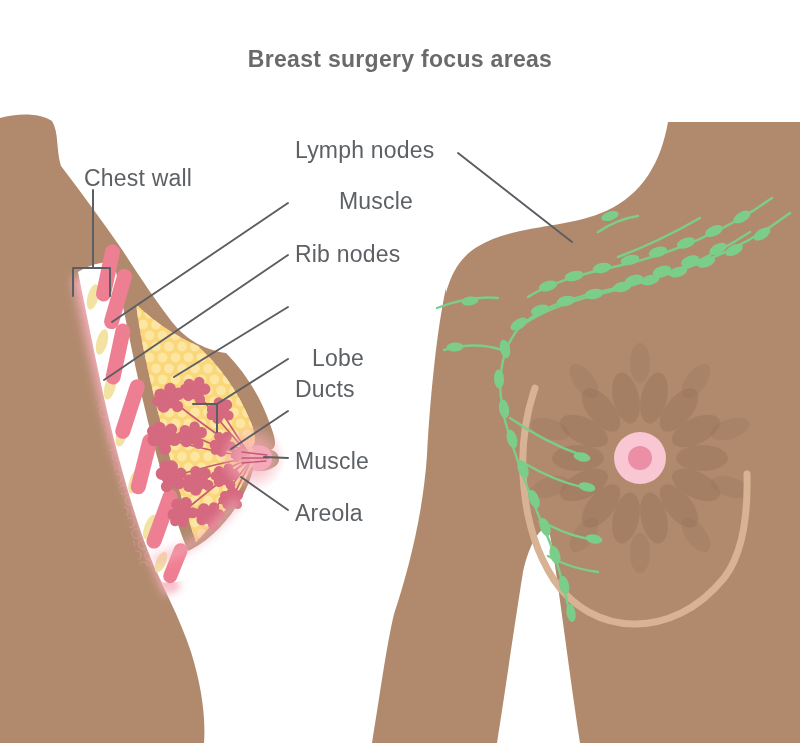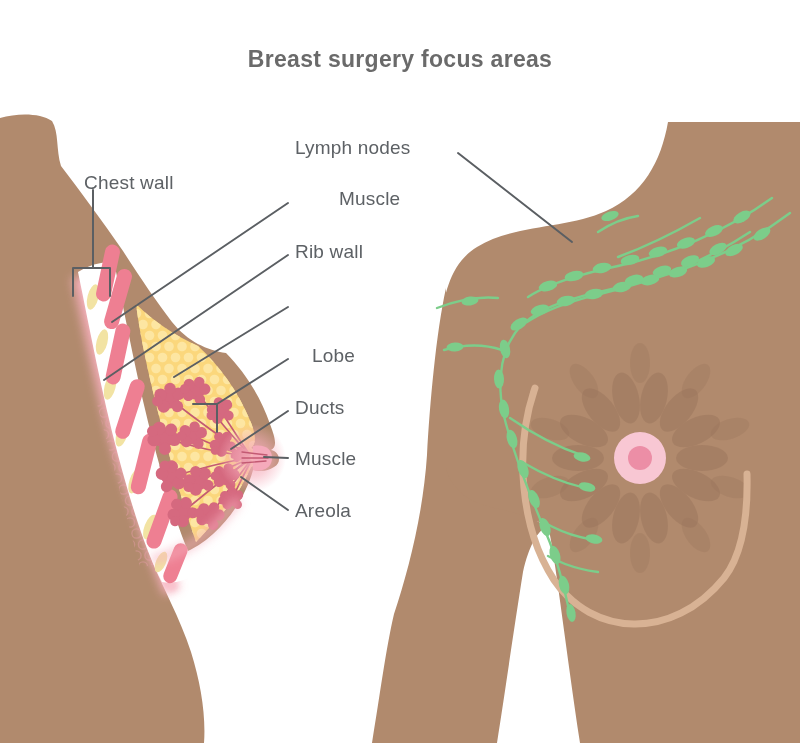--- a/index.html
+++ b/index.html
@@ -13,30 +13,30 @@
   .stage{
     position:relative;width:800px;height:743px;background:var(--background);
     font-family:"Liberation Sans", sans-serif;overflow:hidden;margin:0 auto;text-decoration:underline;
   }
   .stage svg{position:absolute;left:0;top:0;}
   .diagram-title{
     position:absolute;left:0;right:0;top:46px;text-align:center;
     font-size:23px;font-weight:700;color:var(--title_text);letter-spacing:.3px;
   }
   .part-label{
-    position:absolute;font-size:19px;color:var(--label_text);white-space:nowrap;
+    position:absolute;font-size:23px;color:var(--label_text);white-space:nowrap;
     letter-spacing:.2px;
   }
-  .lbl-chest-wall{left:84px;top:172px;}
+  .lbl-chest-wall{left:84px;top:165px;}
   .lbl-lymph-nodes{left:295px;top:137px;}
   .lbl-muscle{left:295px;top:188px;margin-left:44px;}
   .lbl-rib-bones{left:295px;top:241px;}
   .lbl-fatty-tissue{left:295px;top:293px;}
   .lbl-lobe{left:312px;top:345px;}
-  .lbl-ducts{left:295px;top:397px;}
+  .lbl-ducts{left:295px;top:376px;}
   .lbl-nipple{left:295px;top:448px;}
   .lbl-areola{left:295px;top:500px;}
 </style>
 </head>
 <body>
 
 <div class="stage">
 
   <svg width="800" height="743" viewBox="0 0 800 743">
     <defs>
@@ -290,18 +290,18 @@
       <path d="M 288,458 L 264,457"></path>
       <path d="M 288,510 L 241,477"></path>
     </g>
   </svg>
 
   <div class="diagram-title">Breast surgery focus areas</div>
 
   <div class="part-label lbl-chest-wall">Chest wall</div>
   <div class="part-label lbl-lymph-nodes">Lymph nodes</div>
   <div class="part-label lbl-muscle">Muscle</div>
-  <div class="part-label lbl-rib-bones">Rib wall</div>
+  <div class="part-label lbl-rib-bones">Rib nodes</div>
   <div class="part-label lbl-lobe">Lobe</div>
   <div class="part-label lbl-ducts">Ducts</div>
   <div class="part-label lbl-nipple">Muscle</div>
   <div class="part-label lbl-areola">Areola</div>
 </div>
 
 </body></html>

